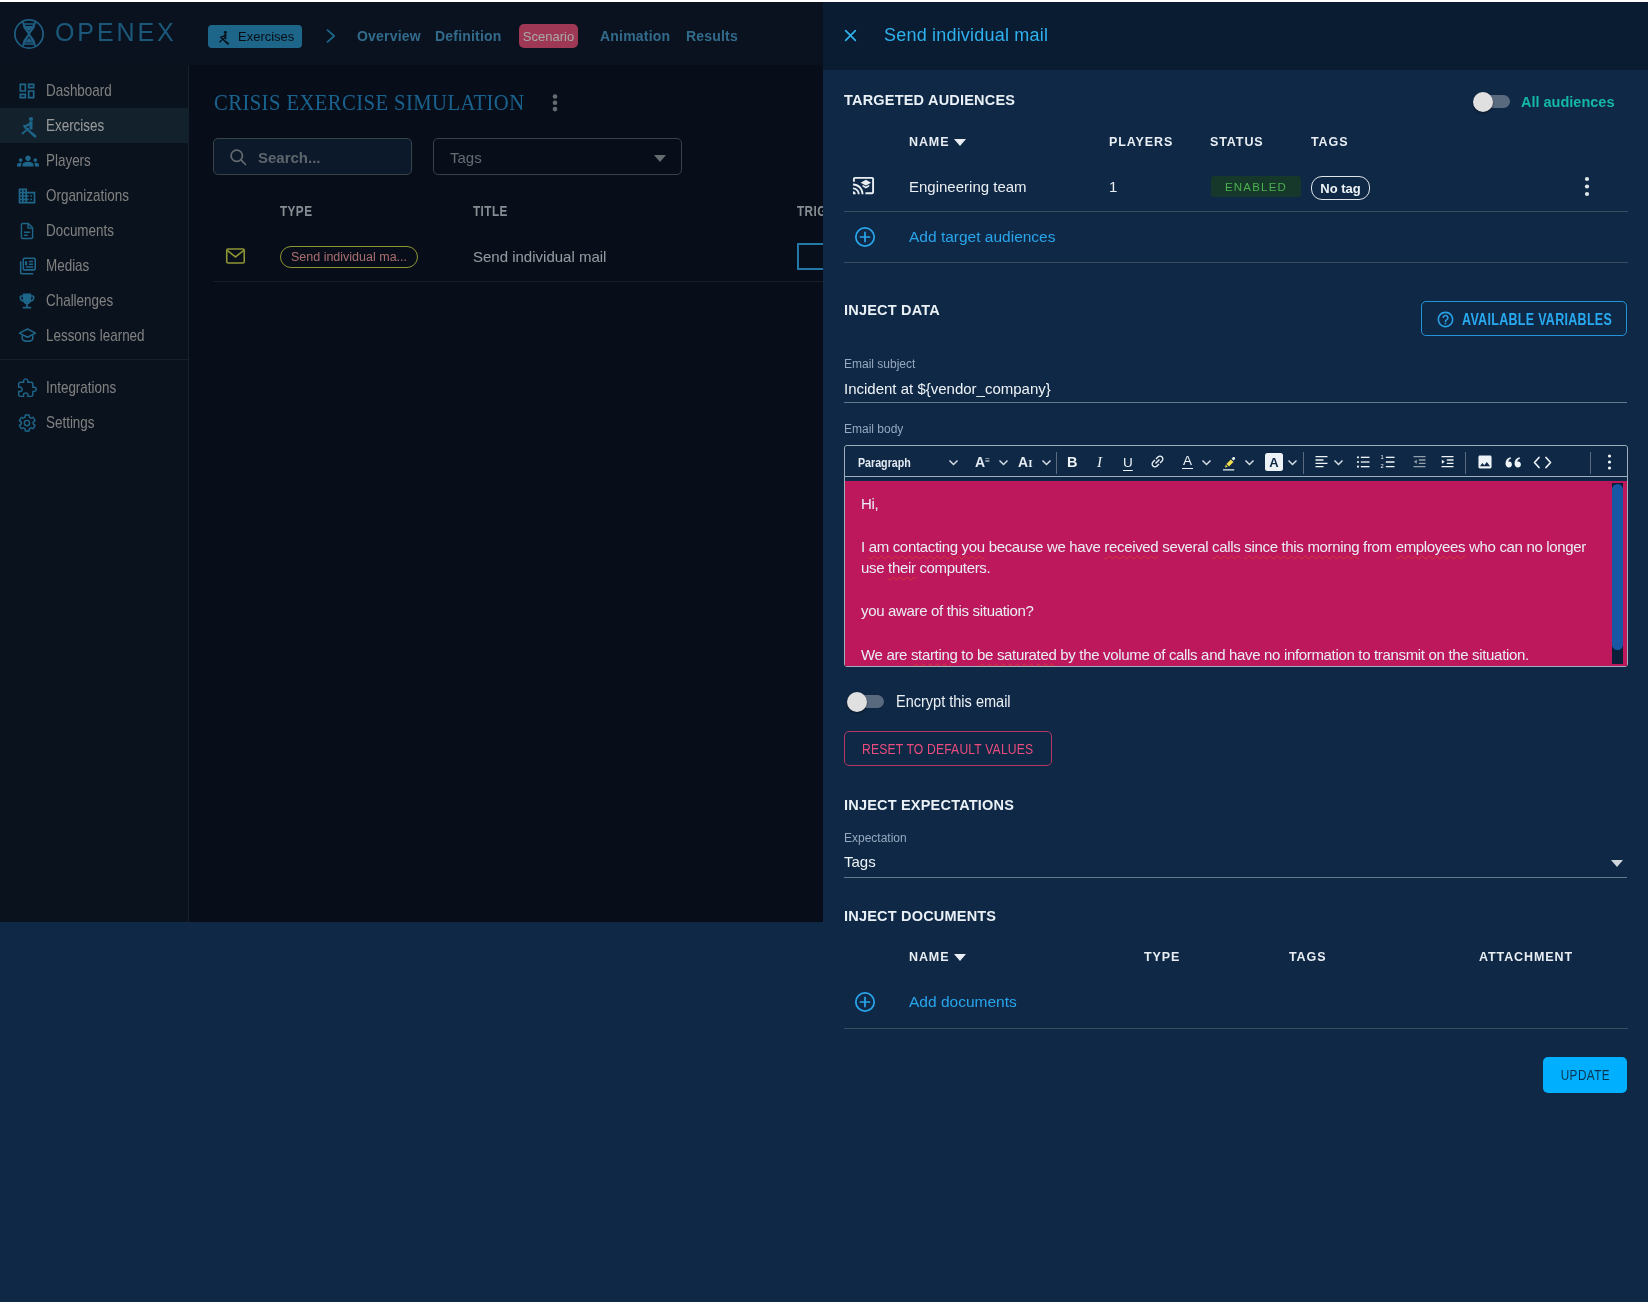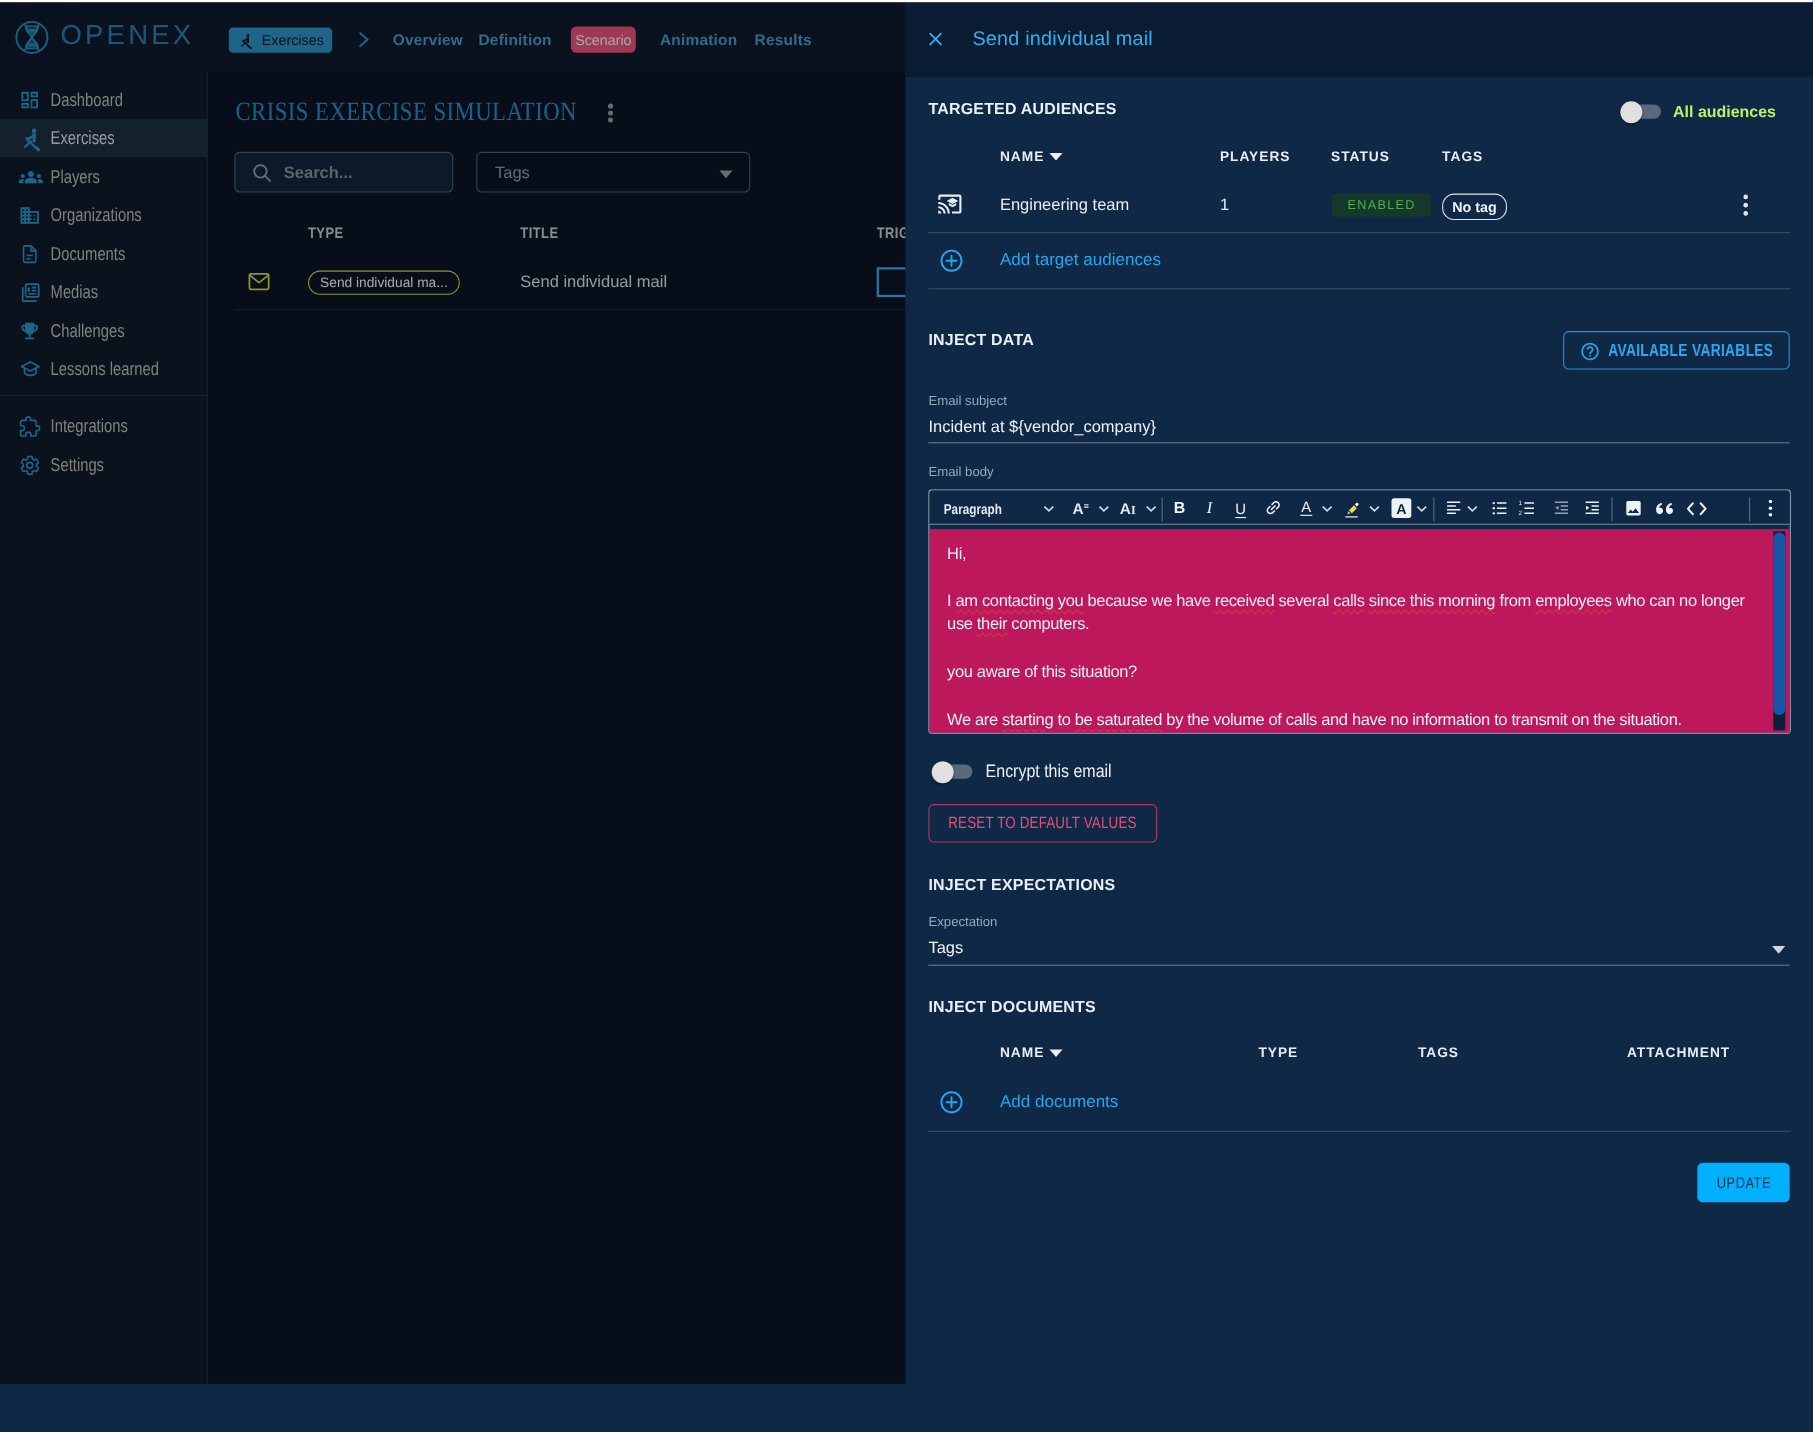--- a/index.html
+++ b/index.html
@@ -1,41 +1,41 @@
 <!DOCTYPE html>
 <html><head>
 <meta charset="utf-8">
 <style>
 * { margin:0; padding:0; box-sizing:border-box; }
 html,body { width:1648px; height:1302px; overflow:hidden; background:#0f2845;
   font-family:"Liberation Sans", sans-serif; }
 .abs { position:absolute; }
 
-#app { position:absolute; left:0; top:0; width:824px; height:1258px; background:#0b1626; overflow:hidden; }
+#app { position:absolute; left:0; top:0; width:824px; height:922px; background:#0b1626; overflow:hidden; }
 #topbar { position:absolute; left:0; top:2px; width:824px; height:63px; background:#0e1c2e; }
 #sidebar { position:absolute; left:0; top:65px; width:189px; height:1237px; background:#101c2e; border-right:1px solid #223246; }
 #backdrop { position:absolute; left:0; top:0; width:824px; height:1302px; background:rgba(0,0,0,0.34); z-index:50; }
 #whitetop { position:absolute; left:0; top:0; width:1648px; height:2px; background:#ffffff; z-index:200; }
 .logotext { position:absolute; left:55px; top:16px; font-size:25px; font-weight:300; letter-spacing:2.9px; color:#2a85b8; }
 .chip-ex { position:absolute; left:208px; top:23px; width:94px; height:23px; background:#2e9bd0; border-radius:4px; color:#0b1421; font-size:13px; display:flex; align-items:center; }
 .navlink { position:absolute; top:26px; font-size:14px; font-weight:600; color:#4da2d4; letter-spacing:0.2px; }
 .chip-sc { position:absolute; left:519px; top:22px; width:59px; height:24px; background:#f25580; border-radius:5px; color:#ffffff; font-size:13px; font-weight:500; display:flex; align-items:center; justify-content:center; }
 .sbitem { position:absolute; left:0; width:189px; height:35px; }
 .sbitem .lbl { position:absolute; left:46px; top:50%; transform:translateY(-50%) scaleX(0.79); transform-origin:left center; font-size:17px; color:#c2c2c0; white-space:nowrap; }
 .sbitem svg { position:absolute; left:17px; top:50%; transform:translateY(-50%); }
 .sel { background:#1c3344; }
 .sel .lbl { color:#e8e8e8; }
 .sbdivider { position:absolute; left:0; top:294px; width:189px; height:1px; background:#223246; }
 
 .pagetitle { position:absolute; left:214px; top:89px; font-family:"Liberation Serif", serif; font-size:24px; font-weight:400; letter-spacing:0.5px; color:#2795d8; transform:scaleX(0.86); transform-origin:left top; }
 .searchbox { position:absolute; left:213px; top:138px; width:199px; height:37px; border:1px solid #56646f; border-radius:5px; background:#122741;font-weight:bold; }
 .tagsbox { position:absolute; left:433px; top:138px; width:249px; height:37px; border:1px solid #56646f; border-radius:5px; }
 .thead { position:absolute; top:203px; font-size:14px; font-weight:700; color:#cdd6de; letter-spacing:0.5px; transform:scaleX(0.84); transform-origin:left top; }
 .rowline { position:absolute; left:213px; width:610px; height:1px; background:rgba(255,255,255,0.10); }
-.typechip { position:absolute; left:280px; top:246px; width:138px; height:22px; border:1px solid #d9e24e; border-radius:11px; color:#ffffff; font-size:12.5px; display:flex; align-items:center; justify-content:center; }
+.typechip { position:absolute; left:280px; top:246px; width:138px; height:22px; border:1px solid #d9e24e; border-radius:11px; color:#fca5a5; font-size:12.5px; display:flex; align-items:center; justify-content:center; }
 .trigbox { position:absolute; left:797px; top:243px; width:40px; height:27px; border:2px solid #37b6ff; background:#0c1828; }
 
 #drawer { position:absolute; left:823px; top:0; width:825px; height:1302px; background:#0f2845; z-index:100; }
 #dheader { position:absolute; left:0; top:0; width:825px; height:70px; background:#0a1c31; }
 #dheader .title { position:absolute; left:61px; top:25px; font-size:18px; font-weight:400; color:#2fb1ef; letter-spacing:0.2px; }
 .sechead { position:absolute; left:21px; font-size:14.5px; font-weight:700; color:#e9f0f6; letter-spacing:0.2px; }
 .colhead { position:absolute; font-size:12.5px; font-weight:700; color:#e8eef4; letter-spacing:0.9px; }
 .celltxt { position:absolute; font-size:15px; color:#e9eef3; }
 .ddivider { position:absolute; left:21px; width:784px; height:1px; background:#3a4d61; }
 .addlink { position:absolute; left:86px; font-size:15.5px; color:#29a5ec; }
@@ -212,21 +212,21 @@
     <svg class="abs" style="left:21px;top:29px" width="13" height="13" viewBox="0 0 24 24" fill="none" stroke="#30b3f1" stroke-width="3" stroke-linecap="round">
         <path d="M3 3 L21 21 M21 3 L3 21"></path>
       </svg>
     <div class="title">Send individual mail</div>
   </div>
 
   <div class="sechead" style="top:92px">TARGETED AUDIENCES</div>
   <div class="switch" style="left:653px;top:95px">
       <div class="knob"></div>
     </div>
-  <div class="abs" style="left:698px;top:94px;font-size:14.5px;font-weight:700;color:#bef264">All audiences</div>
+  <div class="abs" style="left:698px;top:94px;font-size:14.5px;font-weight:700;color:#14b8a6">All audiences</div>
   <div class="colhead" style="left:86px;top:135px">NAME</div>
   <svg class="abs" style="left:128px;top:137px" width="18" height="11" viewBox="0 0 18 11" fill="#e8eef4">
       <path d="M3 2 L9 9 L15 2 Z"></path>
     </svg>
   <div class="colhead" style="left:286px;top:135px">PLAYERS</div>
   <div class="colhead" style="left:387px;top:135px">STATUS</div>
   <div class="colhead" style="left:488px;top:135px">TAGS</div>
   <svg class="abs" style="left:29px;top:174px" width="23" height="23" viewBox="0 0 24 24" fill="#e9eef3">
       <path d="M21 3H3c-1.1 0-2 .9-2 2v3h2V5h18v14h-7v2h7c1.1 0 2-.9 2-2V5c0-1.1-.9-2-2-2zM1 18v3h3c0-1.66-1.34-3-3-3zm0-4v2c2.76 0 5 2.24 5 5h2c0-3.87-3.13-7-7-7zm0-4v2c4.97 0 9 4.03 9 9h2c0-6.08-4.93-11-11-11zm10 1.09v2L14.5 15l3.5-1.91v-2L14.5 13 11 11.09zM14.5 6 9 9l5.5 3L20 9l-5.5-3z"></path>
     </svg>

